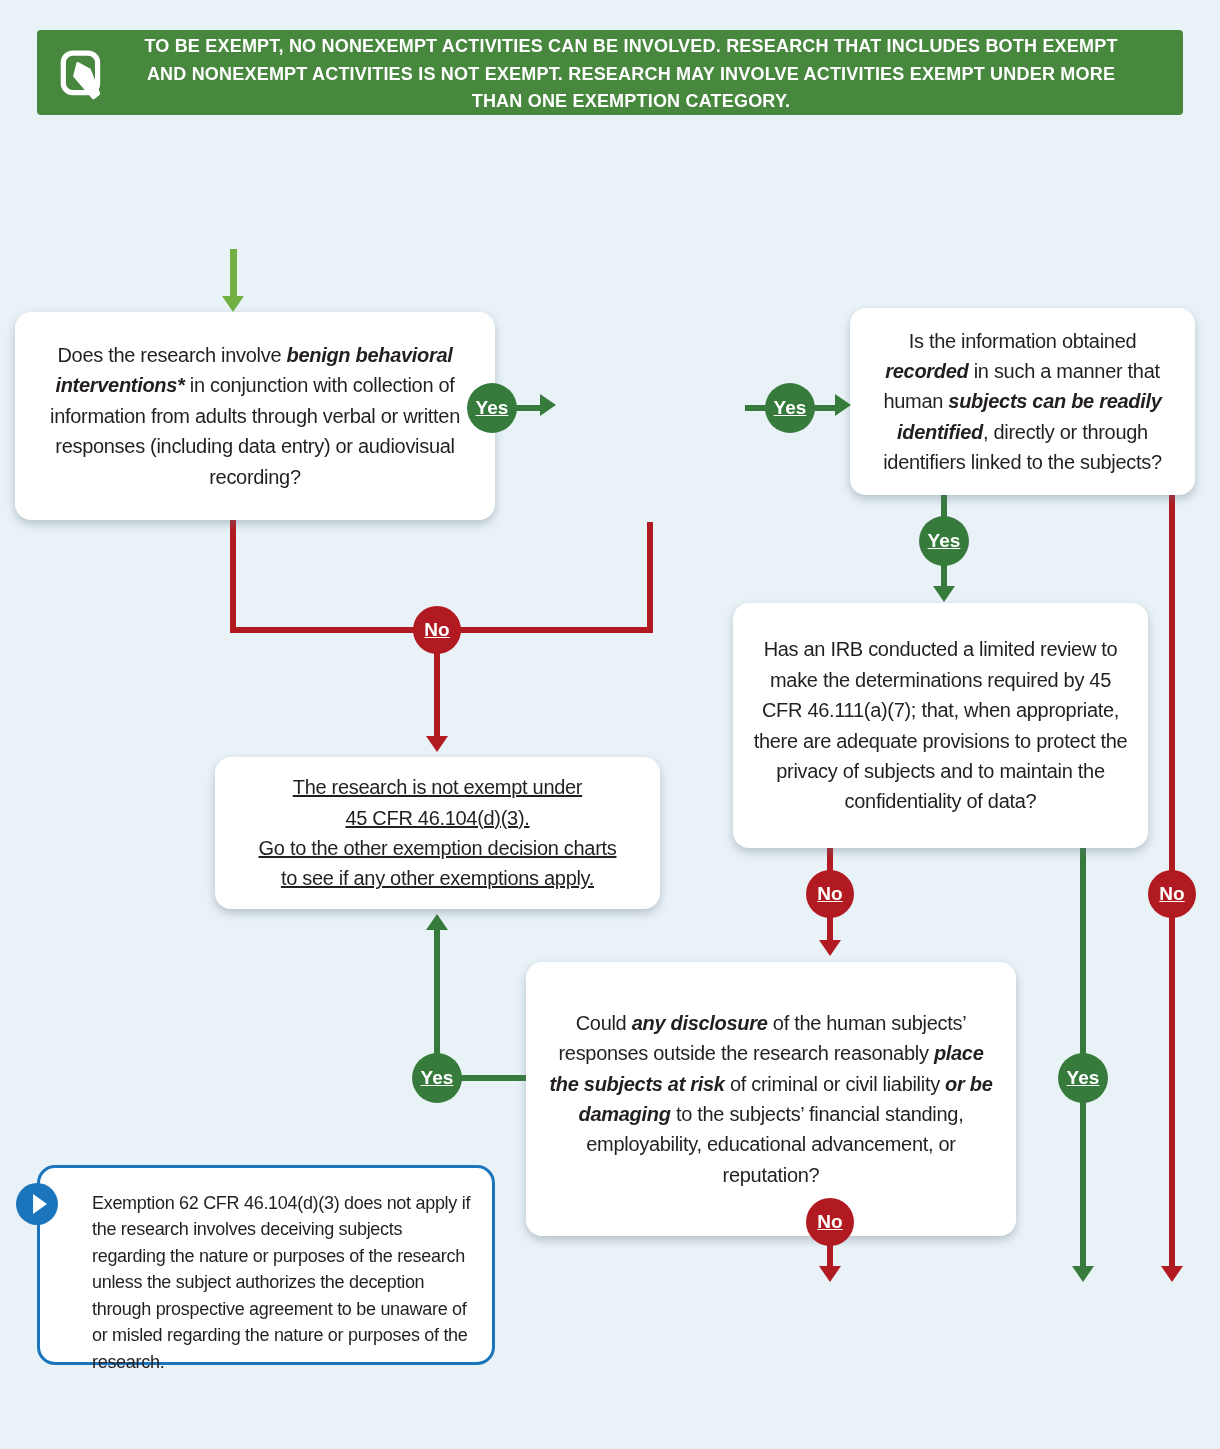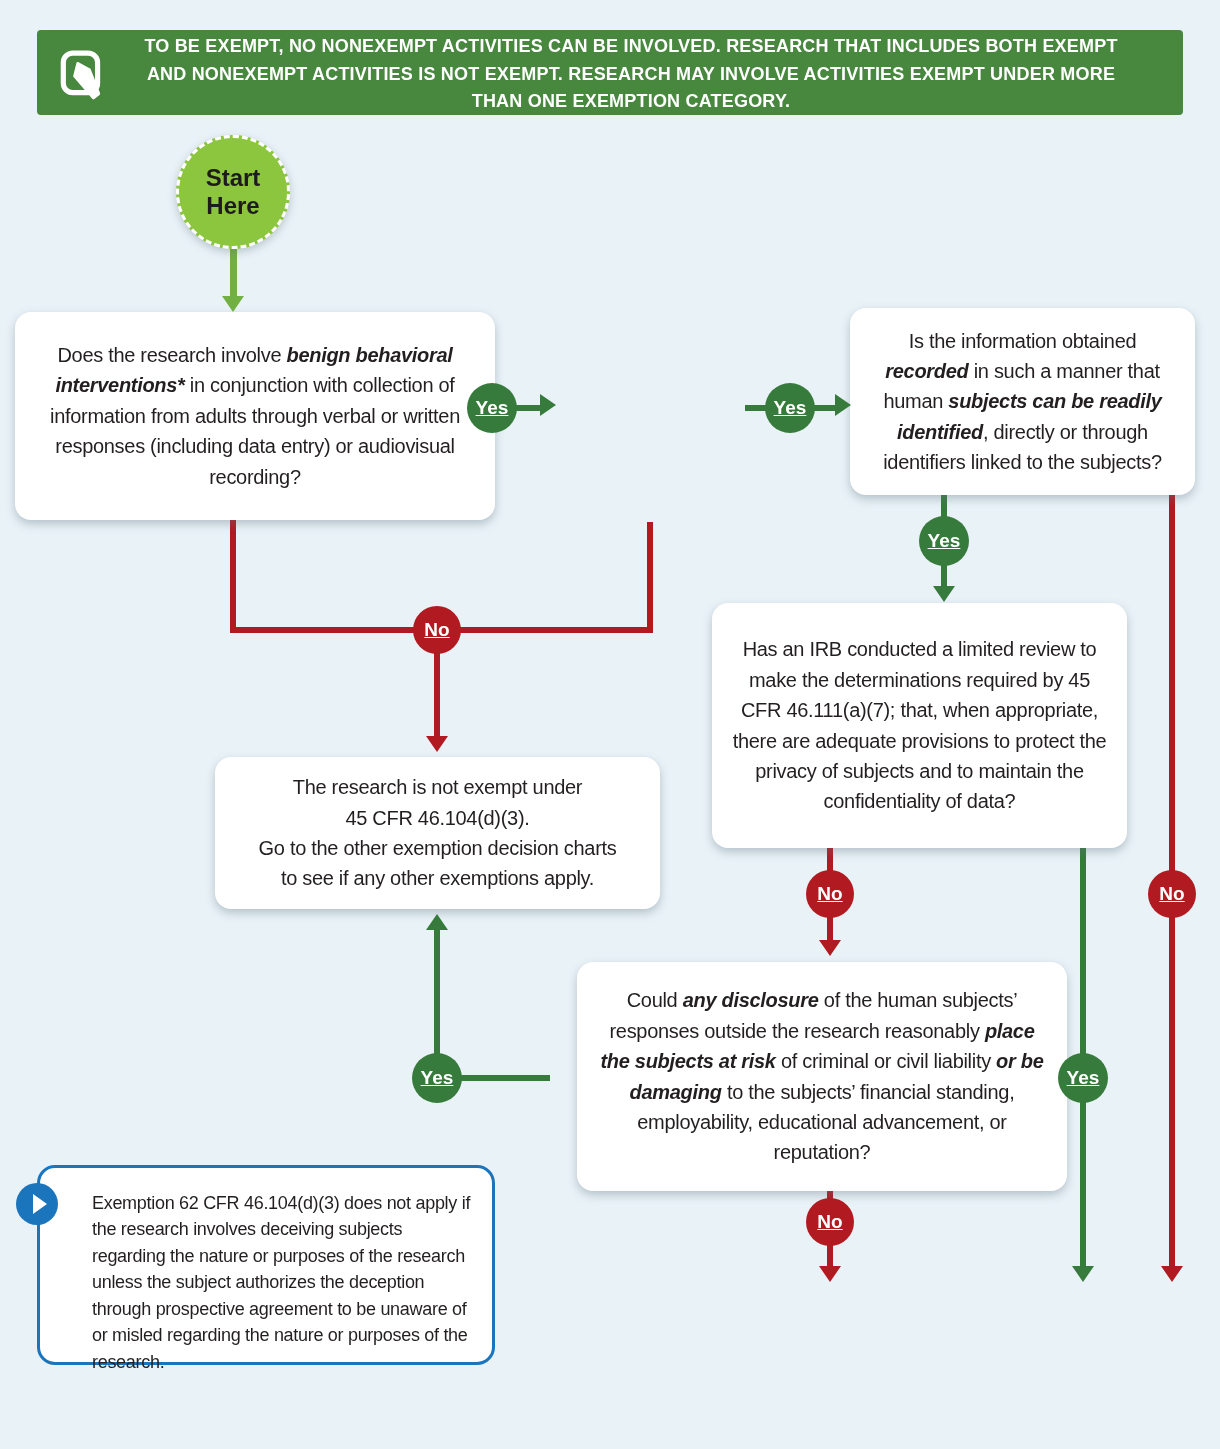--- a/index.html
+++ b/index.html
@@ -55,21 +55,20 @@
 <div id="canvas">
 
   <div class="banner">
     <svg class="logo" viewBox="0 0 52 52">
       <rect x="8" y="5" width="33" height="38" rx="9" fill="none" stroke="#FFFFFF" stroke-width="5"></rect>
       <path d="M22 15 L33 21 L42 44 L37 48 L19 27 Z" fill="#FFFFFF" stroke="#FFFFFF" stroke-width="3" stroke-linejoin="round"></path>
     </svg>
     <div class="banner-text">TO BE EXEMPT, NO NONEXEMPT ACTIVITIES CAN BE INVOLVED. RESEARCH THAT INCLUDES BOTH EXEMPT AND NONEXEMPT ACTIVITIES IS NOT EXEMPT. RESEARCH MAY INVOLVE ACTIVITIES EXEMPT UNDER MORE THAN ONE EXEMPTION CATEGORY.</div>
   </div>
 
-  <div class="start">Start Here</div>
   <div class="ln bg-lg" style="left:230px;top:249px;width:7px;height:50px;"></div>
   <div class="ah down clg" style="left:222px;top:296px;"></div>
 
   <div class="qbox" style="left:15px;top:312px;width:480px;height:208px;">
     <div><span>Does the research involve </span><span class="bi">benign behavioral interventions*</span><span> in conjunction with collection of information from adults through verbal or written responses (including data entry) or audiovisual recording?</span></div>
   </div>
 
   <div class="ln bg-g" style="left:455px;top:405px;width:87px;height:6px;"></div>
   <div class="ah right cg" style="left:540px;top:394px;"></div>
   <div class="badge yes" style="left:467px;top:383px;">Yes</div>
@@ -84,44 +83,44 @@
   </div>
 
   <div class="ln bg-g" style="left:941px;top:495px;width:6px;height:92px;"></div>
   <div class="badge yes" style="left:919px;top:516px;">Yes</div>
   <div class="ah down cg" style="left:933px;top:586px;"></div>
 
   <div class="ln bg-r" style="left:1169px;top:495px;width:6px;height:773px;"></div>
   <div class="badge no" style="left:1148px;top:870px;">No</div>
   <div class="ah down cr" style="left:1161px;top:1266px;"></div>
 
-  <div class="qbox" style="left:712px;top:603px;width:415px;height:245px;">
+  <div class="qbox" style="left:733px;top:603px;width:415px;height:245px;">
     <div>Has an IRB conducted a limited review to make the determinations required by 45 CFR 46.111(a)(7); that, when appropriate, there are adequate provisions to protect the privacy of subjects and to maintain the confidentiality of data?</div>
   </div>
 
   <div class="ln bg-r" style="left:230px;top:520px;width:6px;height:112px;"></div>
   <div class="ln bg-r" style="left:647px;top:522px;width:6px;height:110px;"></div>
   <div class="ln bg-r" style="left:230px;top:627px;width:423px;height:6px;"></div>
   <div class="badge no" style="left:413px;top:606px;">No</div>
   <div class="ln bg-r" style="left:434px;top:652px;width:6px;height:86px;"></div>
   <div class="ah down cr" style="left:426px;top:736px;"></div>
 
-  <div class="qbox" style="left:215px;top:757px;width:445px;height:152px;">
+  <div class="qbox" style="left:215px;top:757px;width:445px;height:152px;text-decoration:underline;">
     <div>The research is not exempt under<br>45 CFR 46.104(d)(3).<br>Go to the other exemption decision charts<br>to see if any other exemptions apply.</div>
   </div>
 
   <div class="ln bg-r" style="left:827px;top:848px;width:6px;height:94px;"></div>
   <div class="badge no" style="left:806px;top:870px;">No</div>
   <div class="ah down cr" style="left:819px;top:940px;"></div>
 
   <div class="ln bg-g" style="left:1080px;top:848px;width:6px;height:420px;"></div>
   <div class="badge yes" style="left:1058px;top:1053px;">Yes</div>
   <div class="ah down cg" style="left:1072px;top:1266px;"></div>
 
-  <div class="qbox" style="left:577px;top:962px;width:490px;height:229px;">
+  <div class="qbox" style="left:526px;top:962px;width:490px;height:274px;">
     <div><span>Could </span><span class="bi">any disclosure</span><span> of the human subjects’ responses outside the research reasonably </span><span class="bi">place the subjects at risk</span><span> of criminal or civil liability </span><span class="bi">or be damaging</span><span> to the subjects’ financial standing, employability, educational advancement, or reputation?</span></div>
   </div>
 
   <div class="ln bg-g" style="left:437px;top:1075px;width:113px;height:6px;"></div>
   <div class="ln bg-g" style="left:434px;top:930px;width:6px;height:148px;"></div>
   <div class="ah up cg" style="left:426px;top:914px;"></div>
   <div class="badge yes" style="left:412px;top:1053px;">Yes</div>
 
   <div class="ln bg-r" style="left:827px;top:1177px;width:6px;height:91px;"></div>
   <div class="badge no" style="left:806px;top:1198px;">No</div>

